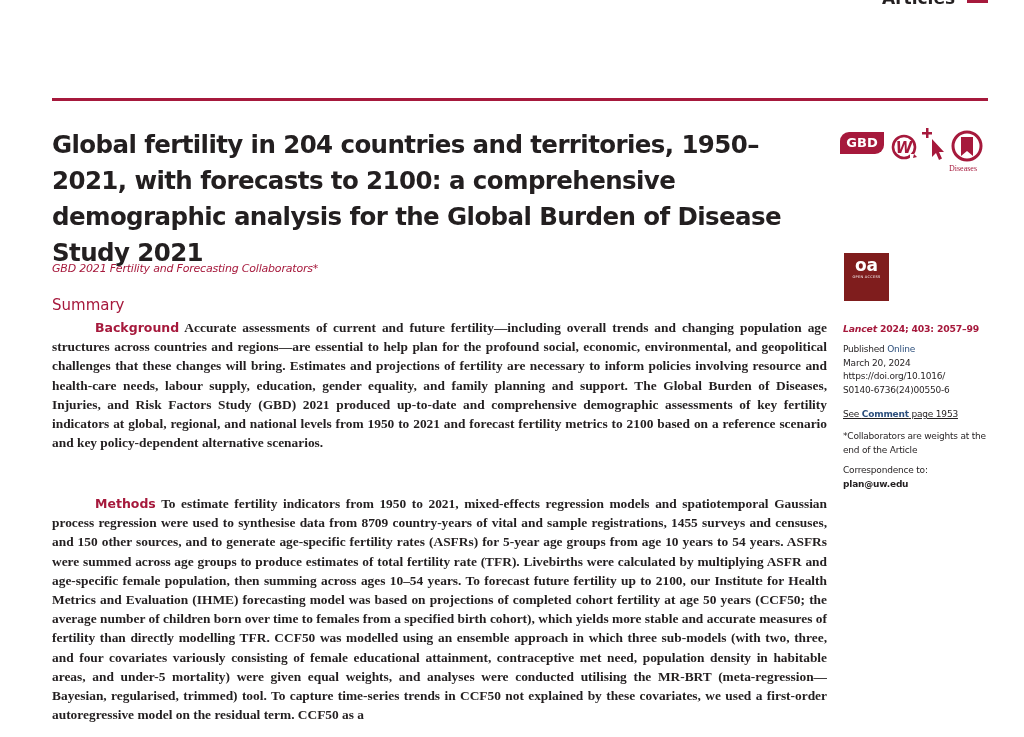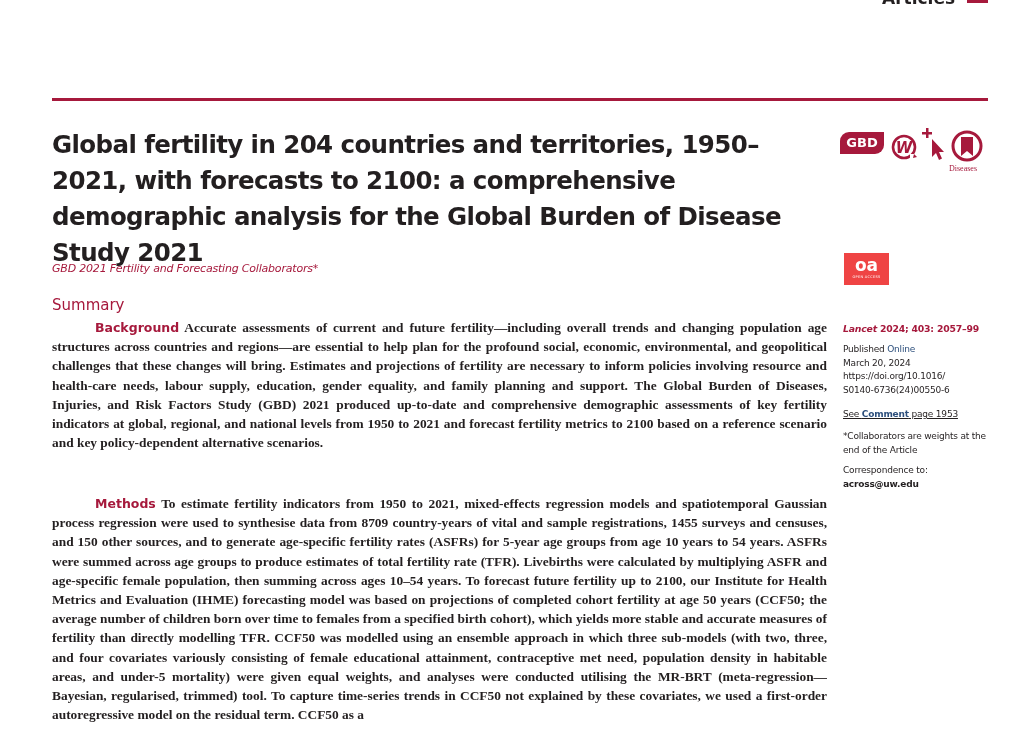--- a/index.html
+++ b/index.html
@@ -11,21 +11,21 @@
   .authors { position: absolute; top: 262px; left: 52px; font-family: "DejaVu Sans", sans-serif; font-style: italic; font-size: 11px; color: #a6193c; letter-spacing: -0.2px; }
   .summary-h { position: absolute; top: 296px; left: 52px; font-family: "DejaVu Sans", sans-serif; font-weight: normal; font-size: 15px; color: #a6193c; }
   .para { position: absolute; left: 52px; width: 775px; font-family: "Liberation Serif", serif; font-weight: bold; font-size: 13.4px; line-height: 19.2px; text-align: justify; color: #231f20; }
   .para .lead { font-family: "DejaVu Sans", sans-serif; font-weight: bold; font-size: 12.5px; color: #a6193c; margin-left: 43px; }
   .p-bg { top: 318px; }
   .p-methods { top: 494px; }
   .icons { position: absolute; top: 130px; left: 840px; height: 50px; width: 160px; }
   .gbd-badge { position: absolute; left: 0; top: 2px; width: 44px; height: 22px; background: #a6193c; color: #fff; font-family: "DejaVu Sans", sans-serif; font-weight: bold; font-size: 13px; line-height: 22px; text-align: center; border-radius: 9px 0 9px 0; }
   .icon-svg { position: absolute; }
   .crossmark-label { position: absolute; left: 109px; top: 34px; font-family: "Liberation Serif", serif; font-size: 8px; color: #a6193c; }
-  .oa-badge { position: absolute; top: 253px; left: 844px; width: 45px; height: 32px; background: #ef4444; color: #fff; text-align: center; }
+  .oa-badge { position: absolute; top: 253px; left: 844px; width: 45px; height: 48px; background: #7f1d1d; color: #fff; text-align: center; }
   .oa-badge .oa { font-family: "DejaVu Sans", sans-serif; font-weight: bold; font-size: 17px; line-height: 20px; display: block; margin-top: 2px; }
   .oa-badge .oa-sub { font-family: "DejaVu Sans", sans-serif; font-size: 3.5px; letter-spacing: 0.3px; display: block; }
   .side { position: absolute; left: 843px; width: 150px; font-family: "DejaVu Sans", sans-serif; font-size: 9px; line-height: 13.5px; color: #231f20; letter-spacing: -0.2px; }
   .side .citation { font-weight: bold; font-style: italic; color: #a6193c; font-size: 9.3px; }
   .side .citation b { font-style: normal; }
   .side .link { color: #2d4f7c; }
   .side .link-bold { color: #2d4f7c; font-weight: bold; }
   .side .email { font-weight: bold; }
   .s1 { top: 322px; }
   .s2 { top: 343px; }
@@ -83,14 +83,14 @@
   <span>https://doi.org/10.1016/</span><br>
   <span>S0140-6736(24)00550-6</span>
 </div>
 
 <div class="side s3"><span>See </span><span class="link-bold">Comment</span><span> page 1953</span></div>
 
 <div class="side s4">*Collaborators are weights at the end of the Article</div>
 
 <div class="side s5">
   <div>Correspondence to:</div>
-  <div class="email">across@uw.edu</div>
+  <div class="email">plan@uw.edu</div>
 </div>
 
 </body></html>

